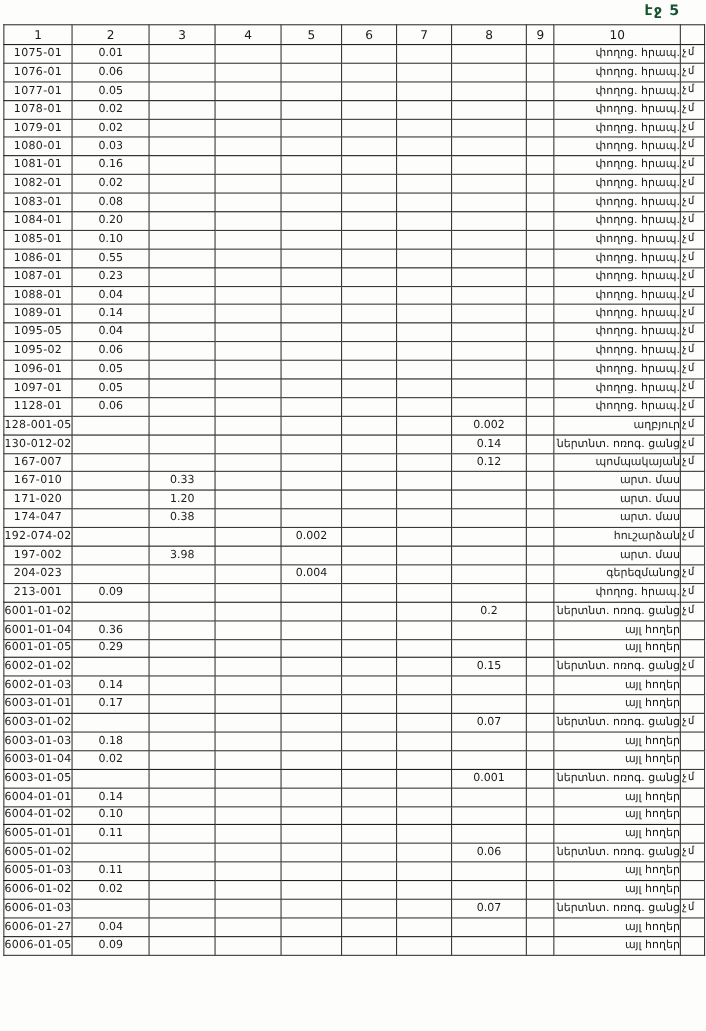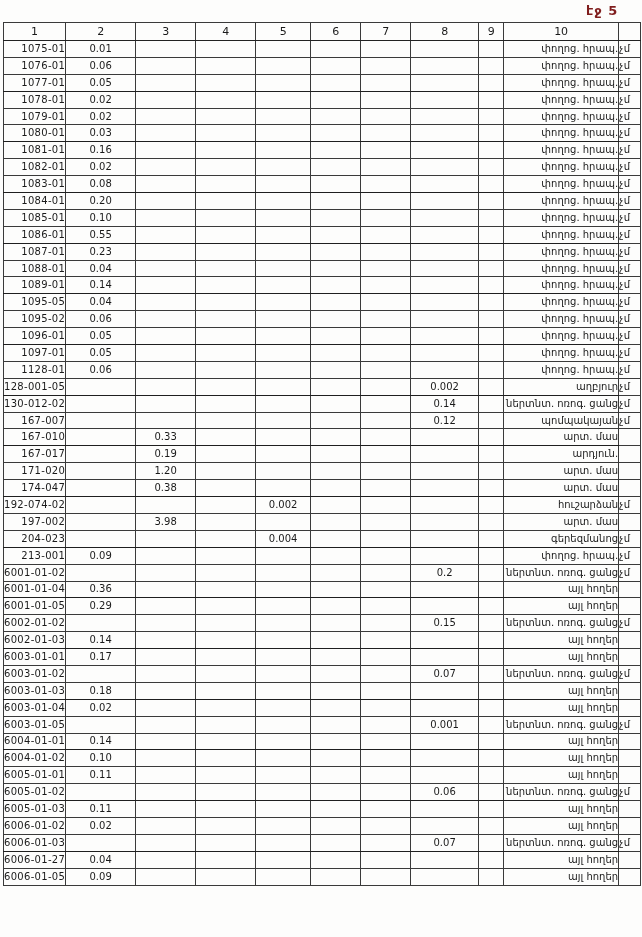--- a/index.html
+++ b/index.html
@@ -16,21 +16,21 @@
     overflow: hidden;
     color: #1b1b1b;
   }
   .page-label {
     position: absolute;
     top: 3px;
     left: 586px;
     font-size: 13px;
     font-weight: bold;
     letter-spacing: 1px;
-    color: #7f1d1d;
+    color: #14532d;
   }
   table.grid {
     position: absolute;
     top: 22px;
     left: 3px;
     border-collapse: collapse;
     table-layout: fixed;
   }
   table.grid th, table.grid td {
     border: 1px solid #3a3a3a;
@@ -45,35 +45,36 @@
   table.grid thead th {
     height: 17px;
     font-size: 11px;
     font-weight: normal;
     text-align: center;
     border-bottom: 1.5px solid #222;
   }
   table.grid tbody td { height: 15.9px; }
   tbody tr:nth-child(3n) td { border-bottom-width: 1.5px; border-bottom-color: #1f1f1f; }
   td.c-code {
-    text-align: right;
+    text-align: center;
     padding-left: 3px;
     letter-spacing: 0.3px;
     font-size: 10.5px;
   }
   td.c-val { text-align: center; font-size: 10.5px; }
   td.c-use { text-align: right; padding-left: 3px; font-size: 10px; }
   th.c-mark, td.c-mark {
     border: none;
     background: transparent;
     font-size: 8px;
     color: #6f6f6f;
     text-align: left;
     padding-left: 9px;
     letter-spacing: 0.5px;
+    font-family: Liberation Mono, monospace;
   }
   tbody tr:nth-child(3n) td.c-mark { border-bottom: none; }
 </style>
 </head>
 <body>
 
 <div class="sheet">
   <div class="page-label">էջ 5</div>
 
   <table class="grid">
@@ -412,33 +413,20 @@
           <td class="c-val"></td>
           <td class="c-val"></td>
           <td class="c-val"></td>
           <td class="c-val"></td>
           <td class="c-val"></td>
           <td class="c-val"></td>
           <td class="c-use">արտ. մաս</td>
           <td class="c-mark"></td>
         </tr>
         <tr>
-          <td class="c-code">167-017</td>
-          <td class="c-val"></td>
-          <td class="c-val">0.19</td>
-          <td class="c-val"></td>
-          <td class="c-val"></td>
-          <td class="c-val"></td>
-          <td class="c-val"></td>
-          <td class="c-val"></td>
-          <td class="c-val"></td>
-          <td class="c-use">արդյուն.</td>
-          <td class="c-mark"></td>
-        </tr>
-        <tr>
           <td class="c-code">171-020</td>
           <td class="c-val"></td>
           <td class="c-val">1.20</td>
           <td class="c-val"></td>
           <td class="c-val"></td>
           <td class="c-val"></td>
           <td class="c-val"></td>
           <td class="c-val"></td>
           <td class="c-val"></td>
           <td class="c-use">արտ. մաս</td>

